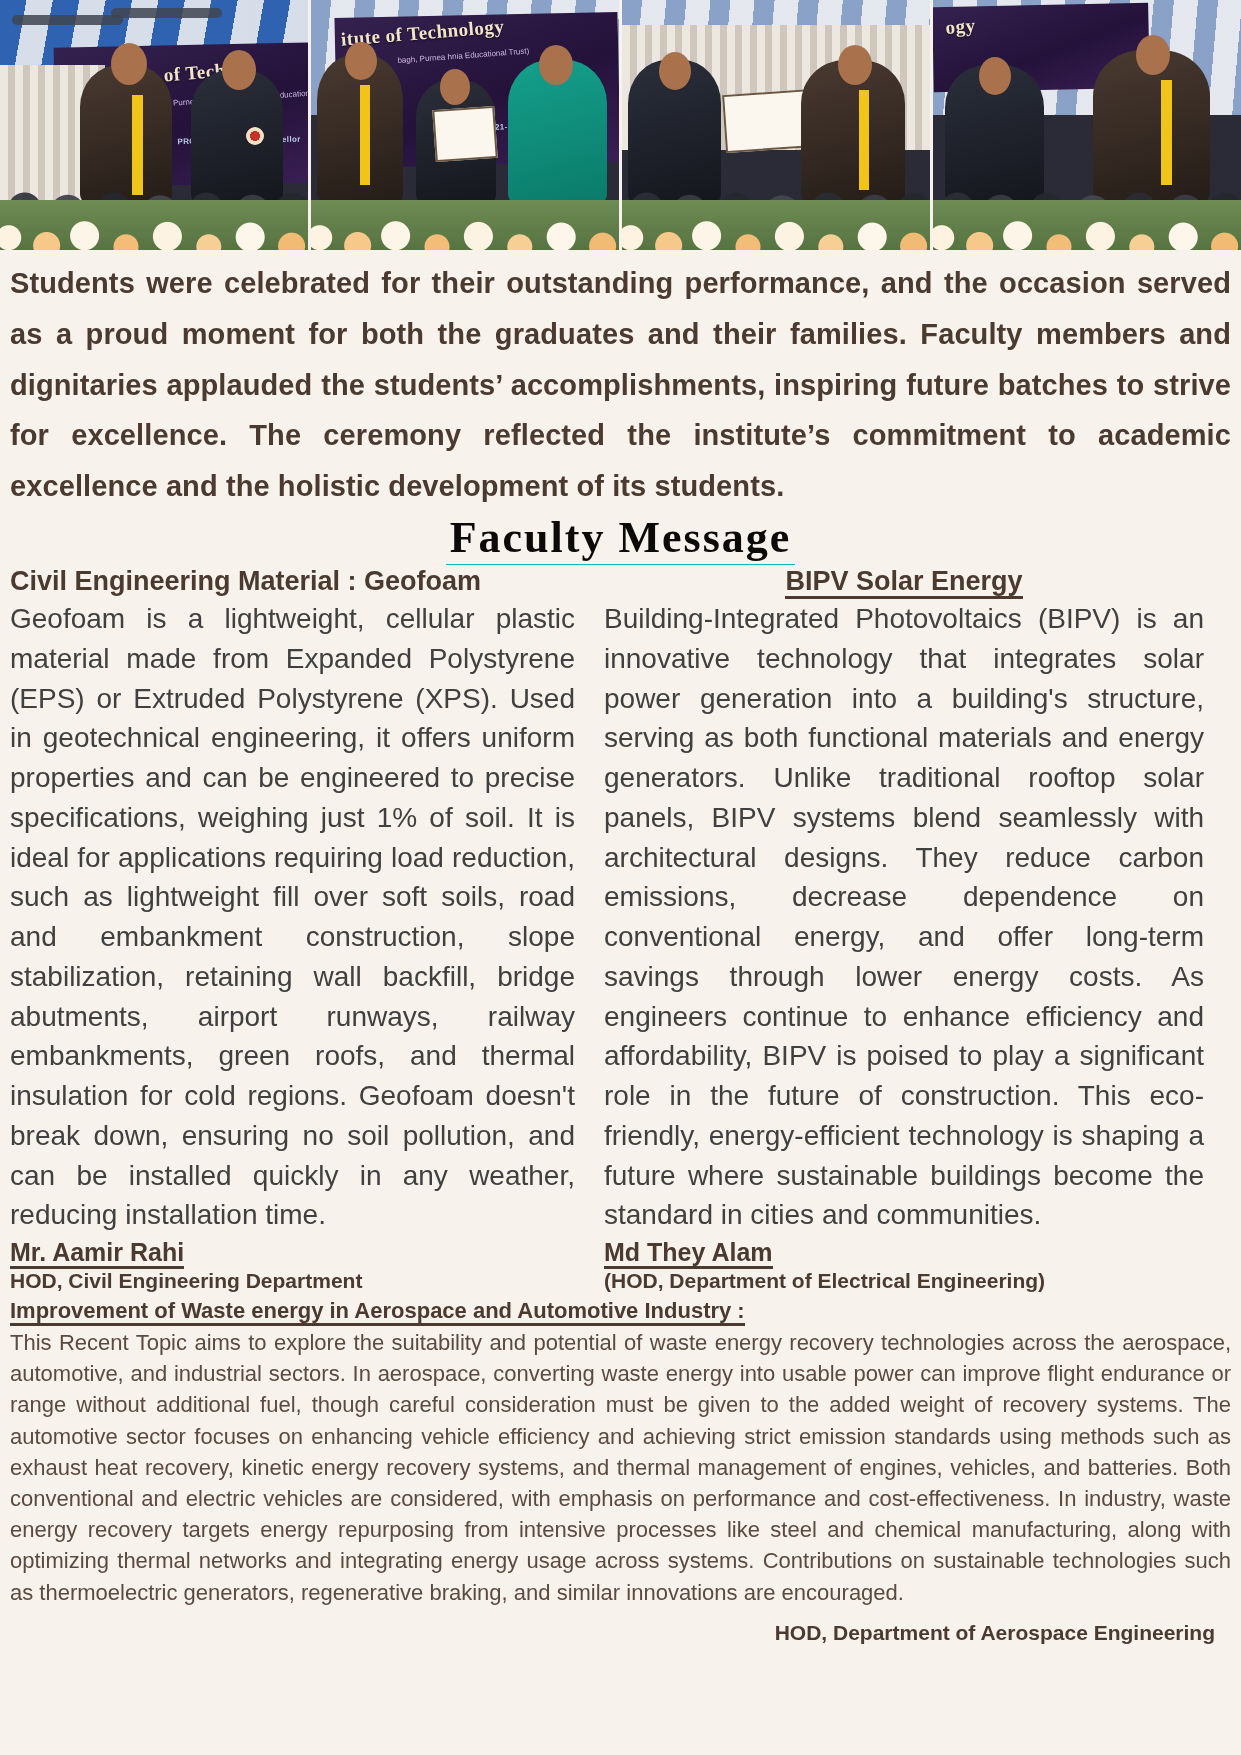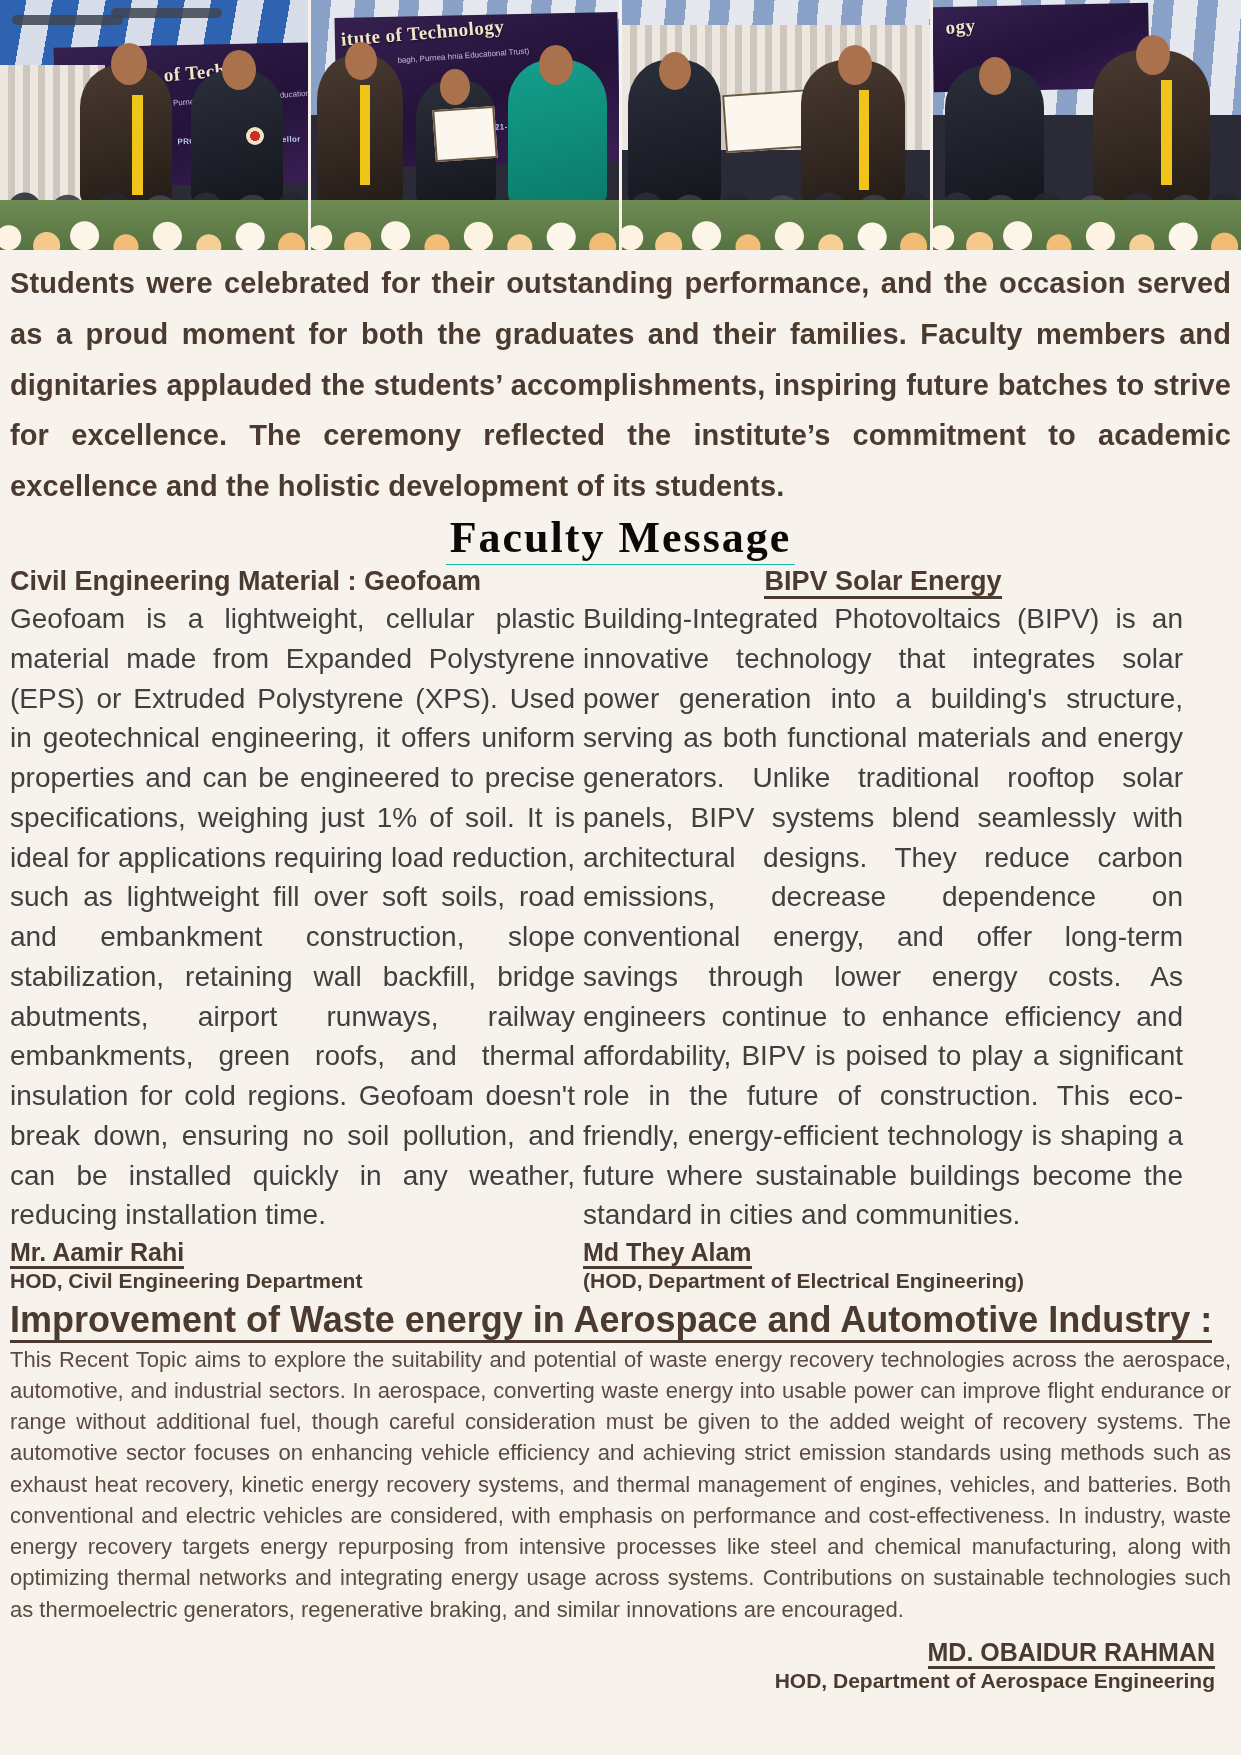--- a/index.html
+++ b/index.html
@@ -171,21 +171,21 @@
     line-height: 1.1;
   }
   .faculty-title span {
     border-bottom: 1px solid #14b8a6;
     padding: 0 4px 2px 4px;
   }
 
   
   .columns {
     display: flex;
-    gap: 8px;
+    gap: 29px;
     padding: 0 10px;
     align-items: center;
   }
   .col-left  { width: 565px; }
   .col-right { width: 600px; }
 
   .col-head {
     font-size: 27px;
     font-weight: bold;
     color: #4b3a2f;
@@ -223,21 +223,21 @@
     line-height: 1.25;
     margin-top: 1px;
   }
 
   
   .bottom {
     padding: 0 10px;
     margin-top: 4px;
   }
   .bottom-head {
-    font-size: 36px;
+    font-size: 22px;
     font-weight: bold;
     color: #4b3a2f;
     line-height: 1.2;
     margin-bottom: 2px;
   }
   .bottom-head span {
     border-bottom: 3px solid #4b3a2f;
   }
   .bottom-text {
     font-size: 22px;
@@ -358,18 +358,15 @@
   </div>
 
 </div>
 
 <div class="bottom">
   <div class="bottom-head">
     <span>Improvement of Waste energy in Aerospace and Automotive Industry :</span>
   </div>
   <p class="bottom-text">This Recent Topic aims to explore the suitability and potential of waste energy recovery technologies across the aerospace, automotive, and industrial sectors. In aerospace, converting waste energy into usable power can improve flight endurance or range without additional fuel, though careful consideration must be given to the added weight of recovery systems. The automotive sector focuses on enhancing vehicle efficiency and achieving strict emission standards using methods such as exhaust heat recovery, kinetic energy recovery systems, and thermal management of engines, vehicles, and batteries. Both conventional and electric vehicles are considered, with emphasis on performance and cost-effectiveness. In industry, waste energy recovery targets energy repurposing from intensive processes like steel and chemical manufacturing, along with optimizing thermal networks and integrating energy usage across systems. Contributions on sustainable technologies such as thermoelectric generators, regenerative braking, and similar innovations are encouraged.</p>
   <div class="bottom-sign">
-    <div class="author-name">
-      <span>MD. OBAIDUR RAHMAN</span>
-    </div>
     <div class="author-role">HOD, Department of Aerospace Engineering</div>
   </div>
 </div>
 
 </body></html>

